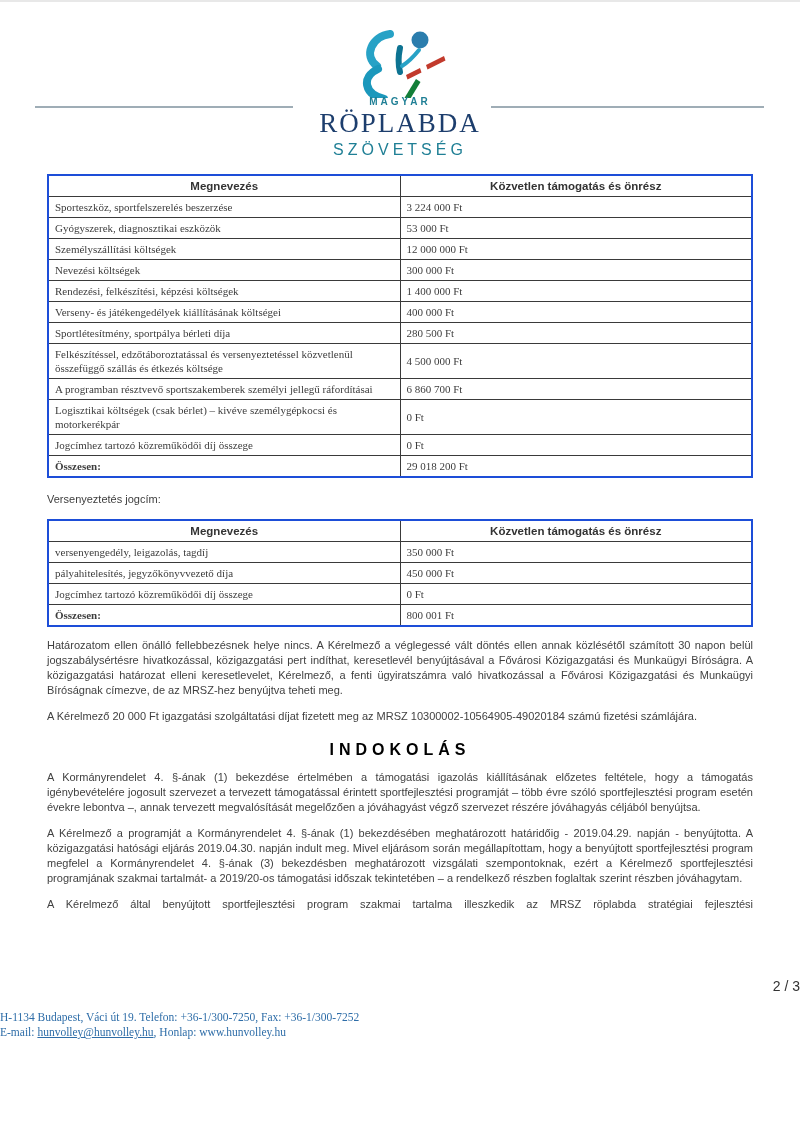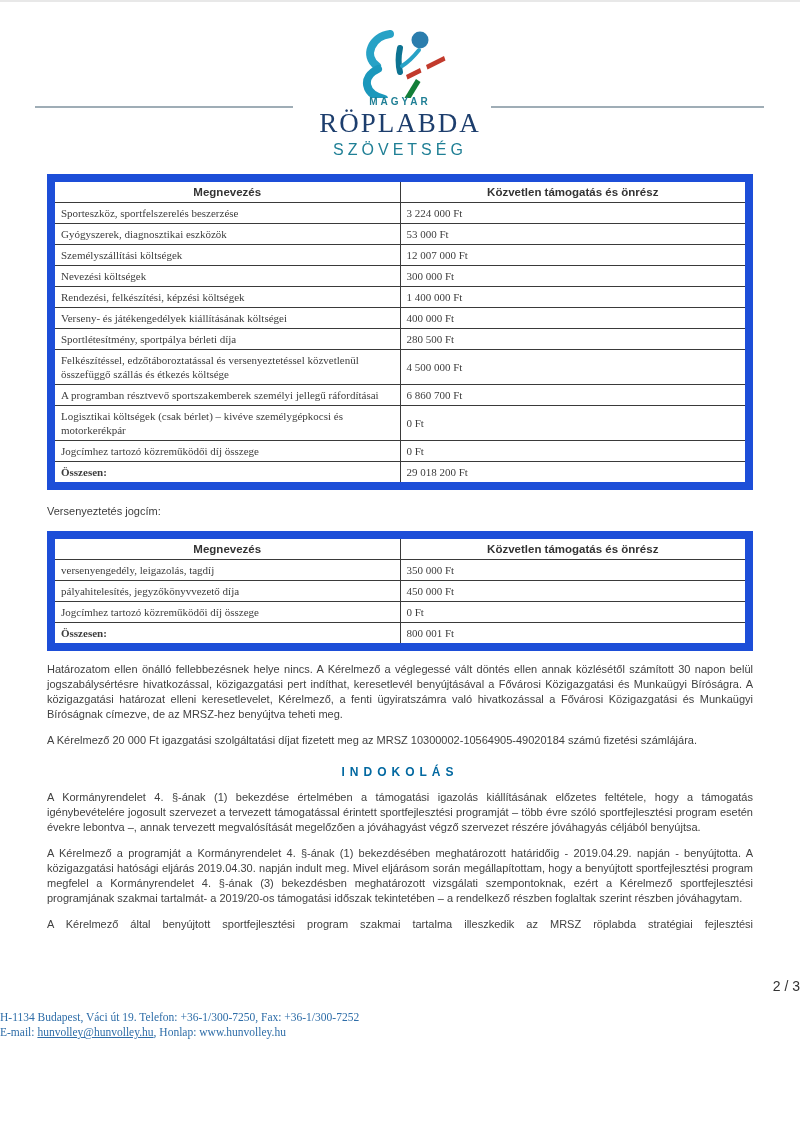--- a/index.html
+++ b/index.html
@@ -18,21 +18,21 @@
   .rule-left{left:35px;width:258px;}
   .rule-right{left:491px;width:273px;}
   .logo-icon{display:block;margin:0 auto;}
   .logo-magyar{font-size:10px;letter-spacing:3px;color:#1f7f95;font-weight:bold;margin-top:-2px;}
   .logo-roplabda{font-size:27px;letter-spacing:2px;color:#1d3e6d;margin-top:1px;font-family:"Liberation Serif","DejaVu Serif",serif;}
   .logo-szovetseg{font-size:16px;letter-spacing:4px;color:#1f7f95;margin-top:2px;}
   
   .content{width:706px;margin:0 auto;}
   table.cost-table{
     width:100%;border-collapse:collapse;
-    border:8px solid #1d4ed8;
+    border:2px solid #1d4ed8;
     font-size:11px;color:#3d3d3d;
     margin-top:14px;
   }
   table.cost-table th{
     border:1px solid #3a3a3a;
     font-size:11.5px;font-weight:bold;text-align:center;
     padding:4px 6px;color:#333;
   }
   table.cost-table td{
     border:1px solid #3a3a3a;
@@ -41,22 +41,22 @@
   table.cost-table td.val{width:50%;}
   table.cost-table td.lbl{width:50%;}
   tr.total td.lbl{font-weight:bold;}
   .section-label{font-size:11px;margin:15px 0 0 0;color:#3d3d3d;}
   p.body{
     font-size:11px;line-height:15px;text-align:justify;
     margin:11px 0 0 0;color:#414141;
   }
   p.stretch{text-align-last:justify;}
   .indokolas{
-    text-align:center;font-weight:bold;font-size:12px;
-    letter-spacing:5px;color:#0369a1;margin:17px 0 6px 0;
+    text-align:center;font-weight:bold;font-size:16px;
+    letter-spacing:5px;color:#000000;margin:17px 0 6px 0;
   }
   
   .pagenum{
     position:absolute;top:976px;left:0;width:100%;
     text-align:right;font-size:14px;color:#333;
   }
   .footer{
     position:absolute;top:1008px;left:0;width:100%;
     text-align:left;
     font-family:"Liberation Serif","DejaVu Serif",serif;
@@ -101,21 +101,21 @@
         <tr>
             <td class="lbl">Sporteszköz, sportfelszerelés beszerzése</td>
             <td class="val">3 224 000 Ft</td>
           </tr>
         <tr>
             <td class="lbl">Gyógyszerek, diagnosztikai eszközök</td>
             <td class="val">53 000 Ft</td>
           </tr>
         <tr>
             <td class="lbl">Személyszállítási költségek</td>
-            <td class="val">12 007 000 Ft</td>
+            <td class="val">12 000 000 Ft</td>
           </tr>
         <tr>
             <td class="lbl">Nevezési költségek</td>
             <td class="val">300 000 Ft</td>
           </tr>
         <tr>
             <td class="lbl">Rendezési, felkészítési, képzési költségek</td>
             <td class="val">1 400 000 Ft</td>
           </tr>
         <tr>

